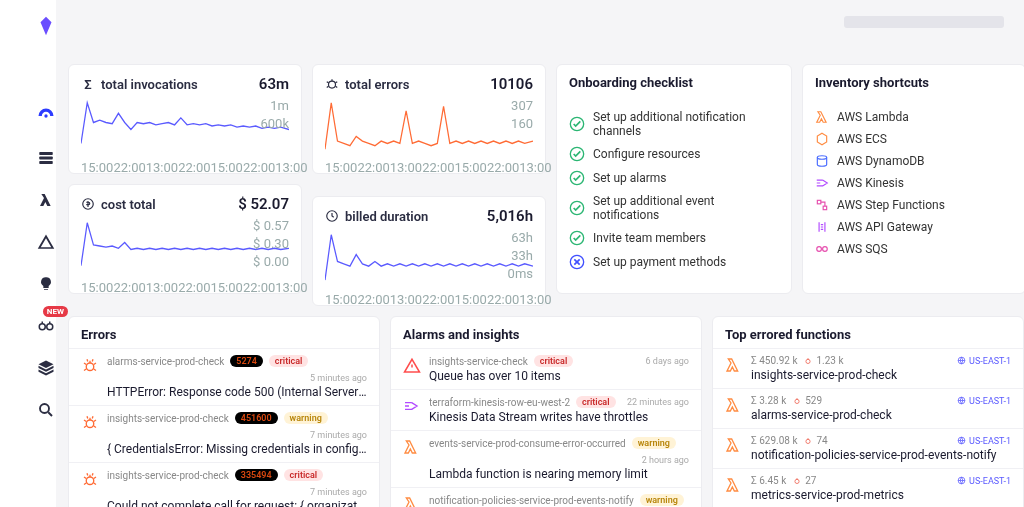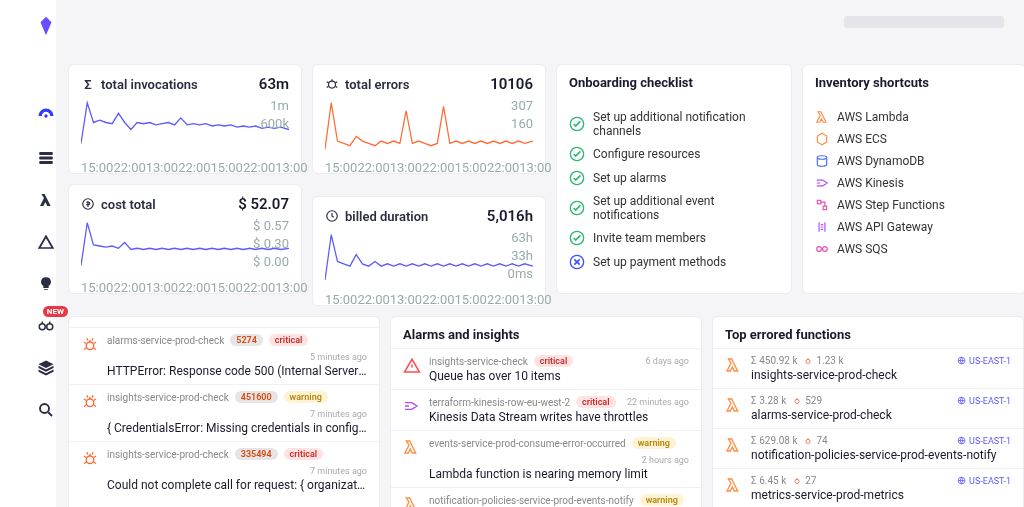--- a/index.html
+++ b/index.html
@@ -28,21 +28,21 @@
   .tall-card { height: 230px; }
   .grid-bottom { display: grid; grid-template-columns: 312px 312px 312px; gap: 10px; margin-top: 10px; }
   .list-card { background: #fff; border: 1px solid #ececf0; border-radius: 6px; padding: 10px 0; }
   .list-title { font-size: 13px; font-weight: 700; padding: 0 12px 6px; }
   .err-row { padding: 6px 12px; border-top: 1px solid #f0f0f4; display: flex; gap: 8px; align-items: flex-start; }
   .err-icon { width: 18px; height: 18px; flex-shrink: 0; margin-top: 2px;}
   .err-body { flex: 1; min-width: 0; }
   .err-meta { display: flex; align-items: center; gap: 6px; font-size: 10px; color: #888; flex-wrap: wrap; }
   .err-service { color: #888; font-size: 10px; }
   .pill { padding: 1px 6px; border-radius: 8px; font-size: 9px; font-weight: 600; }
-  .pill-count { background: #e5e5e5; color: #d9480f; }
+  .pill-count { background: #000000; color: #d9480f; }
   .pill-critical { background: #ffe3e3; color: #c92a2a; }
   .pill-warning { background: #fff3d6; color: #b8860b; }
   .err-time { margin-left: auto; font-size: 9px; color: #aaa; }
   .err-title { font-size: 12px; color: #1a1a2e; white-space: nowrap; overflow: hidden; text-overflow: ellipsis; margin-top: 2px; }
   .tf-row { padding: 6px 12px; border-top: 1px solid #f0f0f4; display: flex; gap: 8px; align-items: flex-start; }
   .tf-body { flex:1; }
   .tf-meta { display: flex; align-items: center; gap: 6px; font-size: 10px; color: #888; }
   .tf-name { font-size: 12px; color: #1a1a2e; margin-top: 2px; }
   .region-pill { margin-left: auto; font-size: 9px; color: #5a5aff; display:flex; align-items:center; gap:3px;}
   .stat-chip { color: #888; font-size: 10px; display:flex; align-items:center; gap:3px;}
@@ -355,20 +355,21 @@
                 </svg>
               </span>
               <span>AWS SQS</span>
             </div>
           </div>
       </div>
     </div>
 
     <div class="grid-bottom">
       <div class="list-card">
+        <div class="list-title">Errors</div>
         <div id="errors-list">
             <div class="err-row">
               <svg class="err-icon" viewBox="0 0 24 24" fill="none" stroke="#ff6b35" stroke-width="1.8">
                 <circle cx="12" cy="13" r="5"></circle>
                 <path d="M12 8V5M7 10l-3-2M17 10l3-2M7 16l-3 2M17 16l3 2M9 6l-1-3M15 6l1-3"></path>
               </svg>
               <div class="err-body">
                 <div class="err-meta">
                   <span class="err-service">alarms-service-prod-check</span>
                   <span class="pill pill-count">5274</span>

